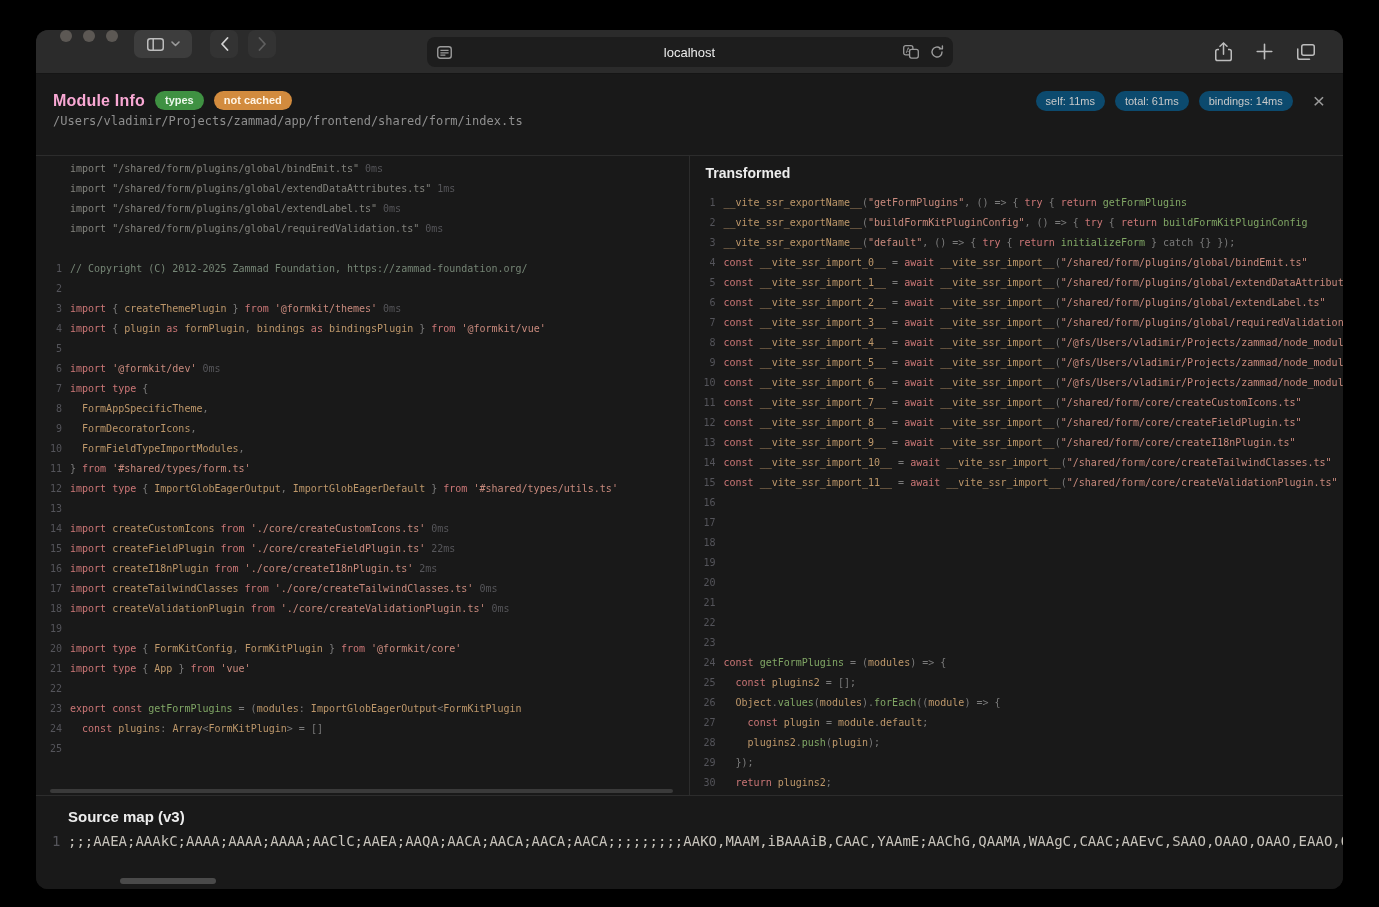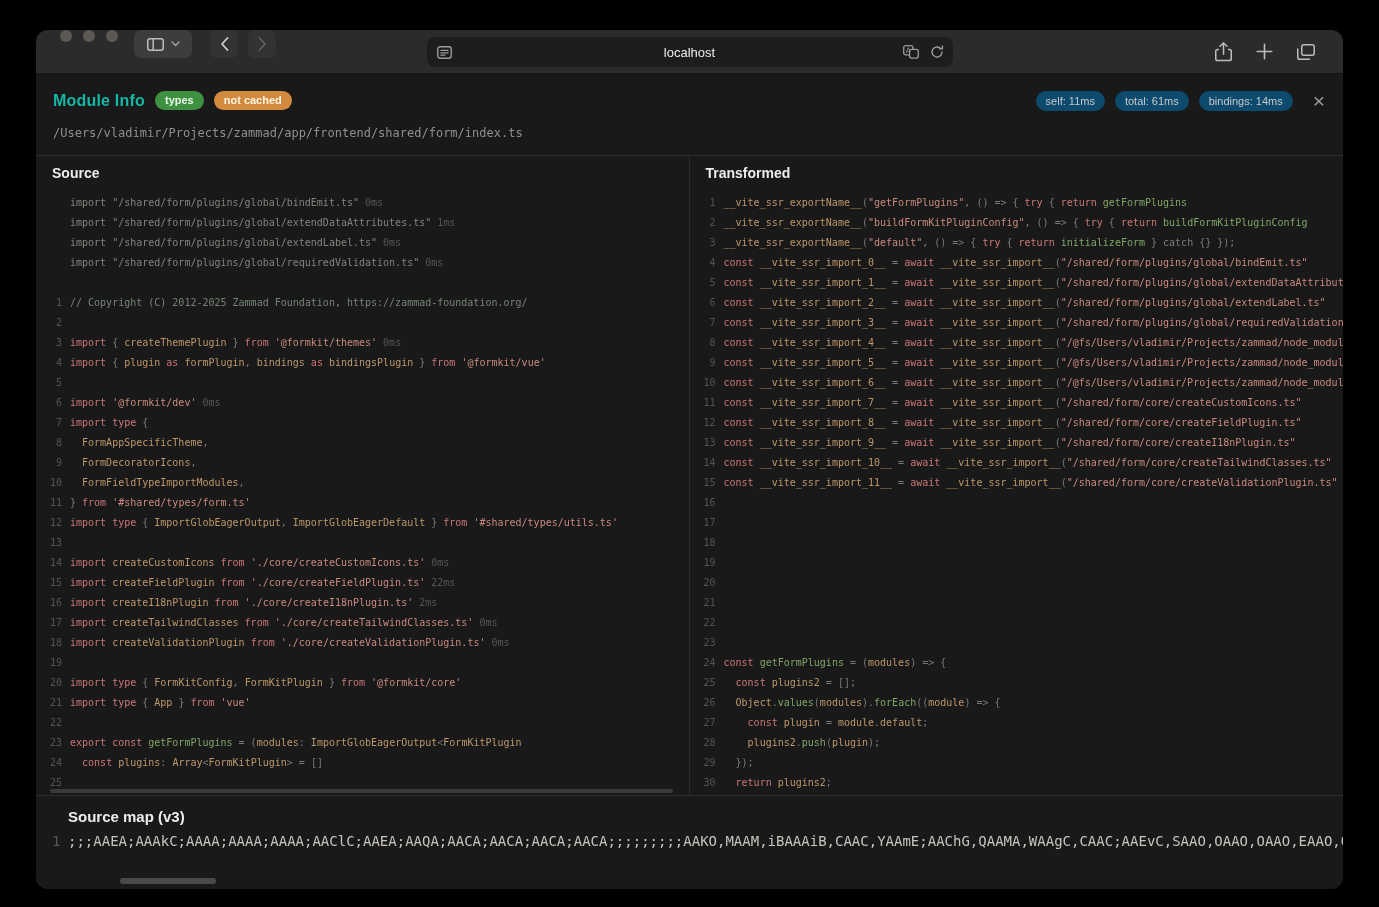--- a/index.html
+++ b/index.html
@@ -17,28 +17,28 @@
   .url-text{position:absolute;left:0;right:0;top:0;bottom:0;display:flex;align-items:center;justify-content:center;color:#ececec;font-size:13px}
   .url-left{position:absolute;left:10px;top:0;bottom:0;display:flex;align-items:center}
   .url-right{position:absolute;right:9px;top:0;bottom:0;display:flex;gap:11px;align-items:center}
   .right-btns{display:flex;gap:24px;margin-left:auto;margin-right:14px;align-items:center}
   .icon-btn{background:none;border:none;display:flex;align-items:center;justify-content:center;cursor:pointer}
 
   
   .page{flex:1;display:flex;flex-direction:column;background:#191919;min-height:0}
   .module-header{padding:16px 18px 0 17px;flex:0 0 81px}
   .mh-row{display:flex;align-items:center;gap:10px}
-  .mh-title{font-size:16px;font-weight:700;color:#14b8a6;letter-spacing:.2px}
+  .mh-title{font-size:16px;font-weight:700;color:#f9a8d4;letter-spacing:.2px}
   .badge{font-size:11px;padding:3px 10px 4px;border-radius:10px;font-weight:600}
   .badge-green{background:var(--badge_green,#3f9142);color:#eaf7ea}
   .badge-orange{background:var(--badge_orange,#d28b3e);color:#fff4e4}
   .spacer{flex:1}
   .pill{font-size:11px;padding:4px 10px;border-radius:10px;background:#0c4a6e;color:#c9c9c9;white-space:nowrap}
   .close-btn{background:none;border:none;color:#9b9b9b;font-size:21px;line-height:1;margin-left:10px;cursor:pointer}
-  .mh-path{margin-top:15px;font-family:"DejaVu Sans Mono",monospace;font-size:12px;color:#8f8f8f}
+  .mh-path{margin-top:3px;font-family:"DejaVu Sans Mono",monospace;font-size:12px;color:#8f8f8f}
 
   .panes{flex:0 0 640px;display:flex;border-top:1px solid #2c2c2c;min-height:0}
   .pane{width:50%;display:flex;flex-direction:column;min-width:0;position:relative;overflow:hidden}
   .pane-left{border-right:1px solid #2c2c2c}
   .pane-header{padding:9px 16px;font-size:14px;font-weight:700;color:#ededed;flex:0 0 34px}
   .code{flex:1;overflow:hidden;font-family:"DejaVu Sans Mono",monospace;font-size:10px;line-height:20px;white-space:pre;padding-top:3px}
   .cl{height:20px}
   .ln{display:inline-block;width:26px;margin-right:8px;text-align:right;color:#54545a;user-select:none}
   .tk-k{color:var(--tok_keyword,#cb7676)}
   .tk-v{color:var(--tok_variable,#bd976a)}
@@ -149,23 +149,20 @@
         <span class="pill">self: 11ms</span>
         <span class="pill">total: 61ms</span>
         <span class="pill">bindings: 14ms</span>
         <button class="close-btn">×</button>
       </div>
       <div class="mh-path">/Users/vladimir/Projects/zammad/app/frontend/shared/form/index.ts</div>
     </div>
 
     <div class="panes">
       <section class="pane pane-left">
-        <div class="pane-header">
-          <span>Source</span>
-        </div>
         <div class="code"><div class="cl"><span class="ln"></span><span class="cd"><span class="tk-g">import "/shared/form/plugins/global/bindEmit.ts"</span><span class="tk-t"> 0ms</span></span></div><div class="cl"><span class="ln"></span><span class="cd"><span class="tk-g">import "/shared/form/plugins/global/extendDataAttributes.ts"</span><span class="tk-t"> 1ms</span></span></div><div class="cl"><span class="ln"></span><span class="cd"><span class="tk-g">import "/shared/form/plugins/global/extendLabel.ts"</span><span class="tk-t"> 0ms</span></span></div><div class="cl"><span class="ln"></span><span class="cd"><span class="tk-g">import "/shared/form/plugins/global/requiredValidation.ts"</span><span class="tk-t"> 0ms</span></span></div><div class="cl"><span class="ln"></span><span class="cd"></span></div><div class="cl"><span class="ln">1</span><span class="cd"><span class="tk-c">// Copyright (C) 2012-2025 Zammad Foundation, https://zammad-foundation.org/</span></span></div><div class="cl"><span class="ln">2</span><span class="cd"></span></div><div class="cl"><span class="ln">3</span><span class="cd"><span class="tk-k">import</span><span class="tk-p"> { </span><span class="tk-v">createThemePlugin</span><span class="tk-p"> } </span><span class="tk-k">from</span><span class="tk-s"> '@formkit/themes'</span><span class="tk-t"> 0ms</span></span></div><div class="cl"><span class="ln">4</span><span class="cd"><span class="tk-k">import</span><span class="tk-p"> { </span><span class="tk-v">plugin</span><span class="tk-k"> as </span><span class="tk-v">formPlugin</span><span class="tk-p">, </span><span class="tk-v">bindings</span><span class="tk-k"> as </span><span class="tk-v">bindingsPlugin</span><span class="tk-p"> } </span><span class="tk-k">from</span><span class="tk-s"> '@formkit/vue'</span></span></div><div class="cl"><span class="ln">5</span><span class="cd"></span></div><div class="cl"><span class="ln">6</span><span class="cd"><span class="tk-k">import</span><span class="tk-s"> '@formkit/dev'</span><span class="tk-t"> 0ms</span></span></div><div class="cl"><span class="ln">7</span><span class="cd"><span class="tk-k">import</span><span class="tk-k"> type</span><span class="tk-p"> {</span></span></div><div class="cl"><span class="ln">8</span><span class="cd"><span class="tk-v">  FormAppSpecificTheme</span><span class="tk-p">,</span></span></div><div class="cl"><span class="ln">9</span><span class="cd"><span class="tk-v">  FormDecoratorIcons</span><span class="tk-p">,</span></span></div><div class="cl"><span class="ln">10</span><span class="cd"><span class="tk-v">  FormFieldTypeImportModules</span><span class="tk-p">,</span></span></div><div class="cl"><span class="ln">11</span><span class="cd"><span class="tk-p">} </span><span class="tk-k">from</span><span class="tk-s"> '#shared/types/form.ts'</span></span></div><div class="cl"><span class="ln">12</span><span class="cd"><span class="tk-k">import</span><span class="tk-k"> type</span><span class="tk-p"> { </span><span class="tk-v">ImportGlobEagerOutput</span><span class="tk-p">, </span><span class="tk-v">ImportGlobEagerDefault</span><span class="tk-p"> } </span><span class="tk-k">from</span><span class="tk-s"> '#shared/types/utils.ts'</span></span></div><div class="cl"><span class="ln">13</span><span class="cd"></span></div><div class="cl"><span class="ln">14</span><span class="cd"><span class="tk-k">import</span><span class="tk-v"> createCustomIcons</span><span class="tk-k"> from</span><span class="tk-s"> './core/createCustomIcons.ts'</span><span class="tk-t"> 0ms</span></span></div><div class="cl"><span class="ln">15</span><span class="cd"><span class="tk-k">import</span><span class="tk-v"> createFieldPlugin</span><span class="tk-k"> from</span><span class="tk-s"> './core/createFieldPlugin.ts'</span><span class="tk-t"> 22ms</span></span></div><div class="cl"><span class="ln">16</span><span class="cd"><span class="tk-k">import</span><span class="tk-v"> createI18nPlugin</span><span class="tk-k"> from</span><span class="tk-s"> './core/createI18nPlugin.ts'</span><span class="tk-t"> 2ms</span></span></div><div class="cl"><span class="ln">17</span><span class="cd"><span class="tk-k">import</span><span class="tk-v"> createTailwindClasses</span><span class="tk-k"> from</span><span class="tk-s"> './core/createTailwindClasses.ts'</span><span class="tk-t"> 0ms</span></span></div><div class="cl"><span class="ln">18</span><span class="cd"><span class="tk-k">import</span><span class="tk-v"> createValidationPlugin</span><span class="tk-k"> from</span><span class="tk-s"> './core/createValidationPlugin.ts'</span><span class="tk-t"> 0ms</span></span></div><div class="cl"><span class="ln">19</span><span class="cd"></span></div><div class="cl"><span class="ln">20</span><span class="cd"><span class="tk-k">import</span><span class="tk-k"> type</span><span class="tk-p"> { </span><span class="tk-v">FormKitConfig</span><span class="tk-p">, </span><span class="tk-v">FormKitPlugin</span><span class="tk-p"> } </span><span class="tk-k">from</span><span class="tk-s"> '@formkit/core'</span></span></div><div class="cl"><span class="ln">21</span><span class="cd"><span class="tk-k">import</span><span class="tk-k"> type</span><span class="tk-p"> { </span><span class="tk-v">App</span><span class="tk-p"> } </span><span class="tk-k">from</span><span class="tk-s"> 'vue'</span></span></div><div class="cl"><span class="ln">22</span><span class="cd"></span></div><div class="cl"><span class="ln">23</span><span class="cd"><span class="tk-k">export</span><span class="tk-k"> const</span><span class="tk-f"> getFormPlugins</span><span class="tk-p"> = (</span><span class="tk-v">modules</span><span class="tk-p">: </span><span class="tk-v">ImportGlobEagerOutput</span><span class="tk-p">&lt;</span><span class="tk-v">FormKitPlugin</span></span></div><div class="cl"><span class="ln">24</span><span class="cd"><span class="tk-p">  </span><span class="tk-k">const</span><span class="tk-v"> plugins</span><span class="tk-p">: </span><span class="tk-v">Array</span><span class="tk-p">&lt;</span><span class="tk-v">FormKitPlugin</span><span class="tk-p">&gt; = []</span></span></div><div class="cl"><span class="ln">25</span><span class="cd"></span></div></div>
         <div class="h-scroll"></div>
       </section>
       <section class="pane pane-right">
         <div class="pane-header">
           <span>Transformed</span>
         </div>
         <div class="code"><div class="cl"><span class="ln">1</span><span class="cd"><span class="tk-v">__vite_ssr_exportName__</span><span class="tk-p">(</span><span class="tk-s">"getFormPlugins"</span><span class="tk-p">, () =&gt; { </span><span class="tk-k">try</span><span class="tk-p"> { </span><span class="tk-k">return</span><span class="tk-f"> getFormPlugins</span></span></div><div class="cl"><span class="ln">2</span><span class="cd"><span class="tk-v">__vite_ssr_exportName__</span><span class="tk-p">(</span><span class="tk-s">"buildFormKitPluginConfig"</span><span class="tk-p">, () =&gt; { </span><span class="tk-k">try</span><span class="tk-p"> { </span><span class="tk-k">return</span><span class="tk-f"> buildFormKitPluginConfig</span></span></div><div class="cl"><span class="ln">3</span><span class="cd"><span class="tk-v">__vite_ssr_exportName__</span><span class="tk-p">(</span><span class="tk-s">"default"</span><span class="tk-p">, () =&gt; { </span><span class="tk-k">try</span><span class="tk-p"> { </span><span class="tk-k">return</span><span class="tk-f"> initializeForm</span><span class="tk-p"> } catch {} });</span></span></div><div class="cl"><span class="ln">4</span><span class="cd"><span class="tk-k">const</span><span class="tk-v"> __vite_ssr_import_0__</span><span class="tk-p"> = </span><span class="tk-k">await</span><span class="tk-v"> __vite_ssr_import__</span><span class="tk-p">(</span><span class="tk-s">"/shared/form/plugins/global/bindEmit.ts"</span></span></div><div class="cl"><span class="ln">5</span><span class="cd"><span class="tk-k">const</span><span class="tk-v"> __vite_ssr_import_1__</span><span class="tk-p"> = </span><span class="tk-k">await</span><span class="tk-v"> __vite_ssr_import__</span><span class="tk-p">(</span><span class="tk-s">"/shared/form/plugins/global/extendDataAttributes.ts"</span></span></div><div class="cl"><span class="ln">6</span><span class="cd"><span class="tk-k">const</span><span class="tk-v"> __vite_ssr_import_2__</span><span class="tk-p"> = </span><span class="tk-k">await</span><span class="tk-v"> __vite_ssr_import__</span><span class="tk-p">(</span><span class="tk-s">"/shared/form/plugins/global/extendLabel.ts"</span></span></div><div class="cl"><span class="ln">7</span><span class="cd"><span class="tk-k">const</span><span class="tk-v"> __vite_ssr_import_3__</span><span class="tk-p"> = </span><span class="tk-k">await</span><span class="tk-v"> __vite_ssr_import__</span><span class="tk-p">(</span><span class="tk-s">"/shared/form/plugins/global/requiredValidation.ts"</span></span></div><div class="cl"><span class="ln">8</span><span class="cd"><span class="tk-k">const</span><span class="tk-v"> __vite_ssr_import_4__</span><span class="tk-p"> = </span><span class="tk-k">await</span><span class="tk-v"> __vite_ssr_import__</span><span class="tk-p">(</span><span class="tk-s">"/@fs/Users/vladimir/Projects/zammad/node_modules/@formkit/themes/dist/index.mjs"</span></span></div><div class="cl"><span class="ln">9</span><span class="cd"><span class="tk-k">const</span><span class="tk-v"> __vite_ssr_import_5__</span><span class="tk-p"> = </span><span class="tk-k">await</span><span class="tk-v"> __vite_ssr_import__</span><span class="tk-p">(</span><span class="tk-s">"/@fs/Users/vladimir/Projects/zammad/node_modules/@formkit/vue/dist/index.mjs"</span></span></div><div class="cl"><span class="ln">10</span><span class="cd"><span class="tk-k">const</span><span class="tk-v"> __vite_ssr_import_6__</span><span class="tk-p"> = </span><span class="tk-k">await</span><span class="tk-v"> __vite_ssr_import__</span><span class="tk-p">(</span><span class="tk-s">"/@fs/Users/vladimir/Projects/zammad/node_modules/@formkit/dev/dist/index.mjs"</span></span></div><div class="cl"><span class="ln">11</span><span class="cd"><span class="tk-k">const</span><span class="tk-v"> __vite_ssr_import_7__</span><span class="tk-p"> = </span><span class="tk-k">await</span><span class="tk-v"> __vite_ssr_import__</span><span class="tk-p">(</span><span class="tk-s">"/shared/form/core/createCustomIcons.ts"</span></span></div><div class="cl"><span class="ln">12</span><span class="cd"><span class="tk-k">const</span><span class="tk-v"> __vite_ssr_import_8__</span><span class="tk-p"> = </span><span class="tk-k">await</span><span class="tk-v"> __vite_ssr_import__</span><span class="tk-p">(</span><span class="tk-s">"/shared/form/core/createFieldPlugin.ts"</span></span></div><div class="cl"><span class="ln">13</span><span class="cd"><span class="tk-k">const</span><span class="tk-v"> __vite_ssr_import_9__</span><span class="tk-p"> = </span><span class="tk-k">await</span><span class="tk-v"> __vite_ssr_import__</span><span class="tk-p">(</span><span class="tk-s">"/shared/form/core/createI18nPlugin.ts"</span></span></div><div class="cl"><span class="ln">14</span><span class="cd"><span class="tk-k">const</span><span class="tk-v"> __vite_ssr_import_10__</span><span class="tk-p"> = </span><span class="tk-k">await</span><span class="tk-v"> __vite_ssr_import__</span><span class="tk-p">(</span><span class="tk-s">"/shared/form/core/createTailwindClasses.ts"</span></span></div><div class="cl"><span class="ln">15</span><span class="cd"><span class="tk-k">const</span><span class="tk-v"> __vite_ssr_import_11__</span><span class="tk-p"> = </span><span class="tk-k">await</span><span class="tk-v"> __vite_ssr_import__</span><span class="tk-p">(</span><span class="tk-s">"/shared/form/core/createValidationPlugin.ts"</span></span></div><div class="cl"><span class="ln">16</span><span class="cd"></span></div><div class="cl"><span class="ln">17</span><span class="cd"></span></div><div class="cl"><span class="ln">18</span><span class="cd"></span></div><div class="cl"><span class="ln">19</span><span class="cd"></span></div><div class="cl"><span class="ln">20</span><span class="cd"></span></div><div class="cl"><span class="ln">21</span><span class="cd"></span></div><div class="cl"><span class="ln">22</span><span class="cd"></span></div><div class="cl"><span class="ln">23</span><span class="cd"></span></div><div class="cl"><span class="ln">24</span><span class="cd"><span class="tk-k">const</span><span class="tk-f"> getFormPlugins</span><span class="tk-p"> = (</span><span class="tk-v">modules</span><span class="tk-p">) =&gt; {</span></span></div><div class="cl"><span class="ln">25</span><span class="cd"><span class="tk-p">  </span><span class="tk-k">const</span><span class="tk-v"> plugins2</span><span class="tk-p"> = [];</span></span></div><div class="cl"><span class="ln">26</span><span class="cd"><span class="tk-p">  </span><span class="tk-v">Object</span><span class="tk-p">.</span><span class="tk-f">values</span><span class="tk-p">(</span><span class="tk-v">modules</span><span class="tk-p">).</span><span class="tk-f">forEach</span><span class="tk-p">((</span><span class="tk-v">module</span><span class="tk-p">) =&gt; {</span></span></div><div class="cl"><span class="ln">27</span><span class="cd"><span class="tk-p">    </span><span class="tk-k">const</span><span class="tk-v"> plugin</span><span class="tk-p"> = </span><span class="tk-v">module</span><span class="tk-p">.</span><span class="tk-v">default</span><span class="tk-p">;</span></span></div><div class="cl"><span class="ln">28</span><span class="cd"><span class="tk-p">    </span><span class="tk-v">plugins2</span><span class="tk-p">.</span><span class="tk-f">push</span><span class="tk-p">(</span><span class="tk-v">plugin</span><span class="tk-p">);</span></span></div><div class="cl"><span class="ln">29</span><span class="cd"><span class="tk-p">  });</span></span></div><div class="cl"><span class="ln">30</span><span class="cd"><span class="tk-p">  </span><span class="tk-k">return</span><span class="tk-v"> plugins2</span><span class="tk-p">;</span></span></div></div>
       </section>
     </div>

